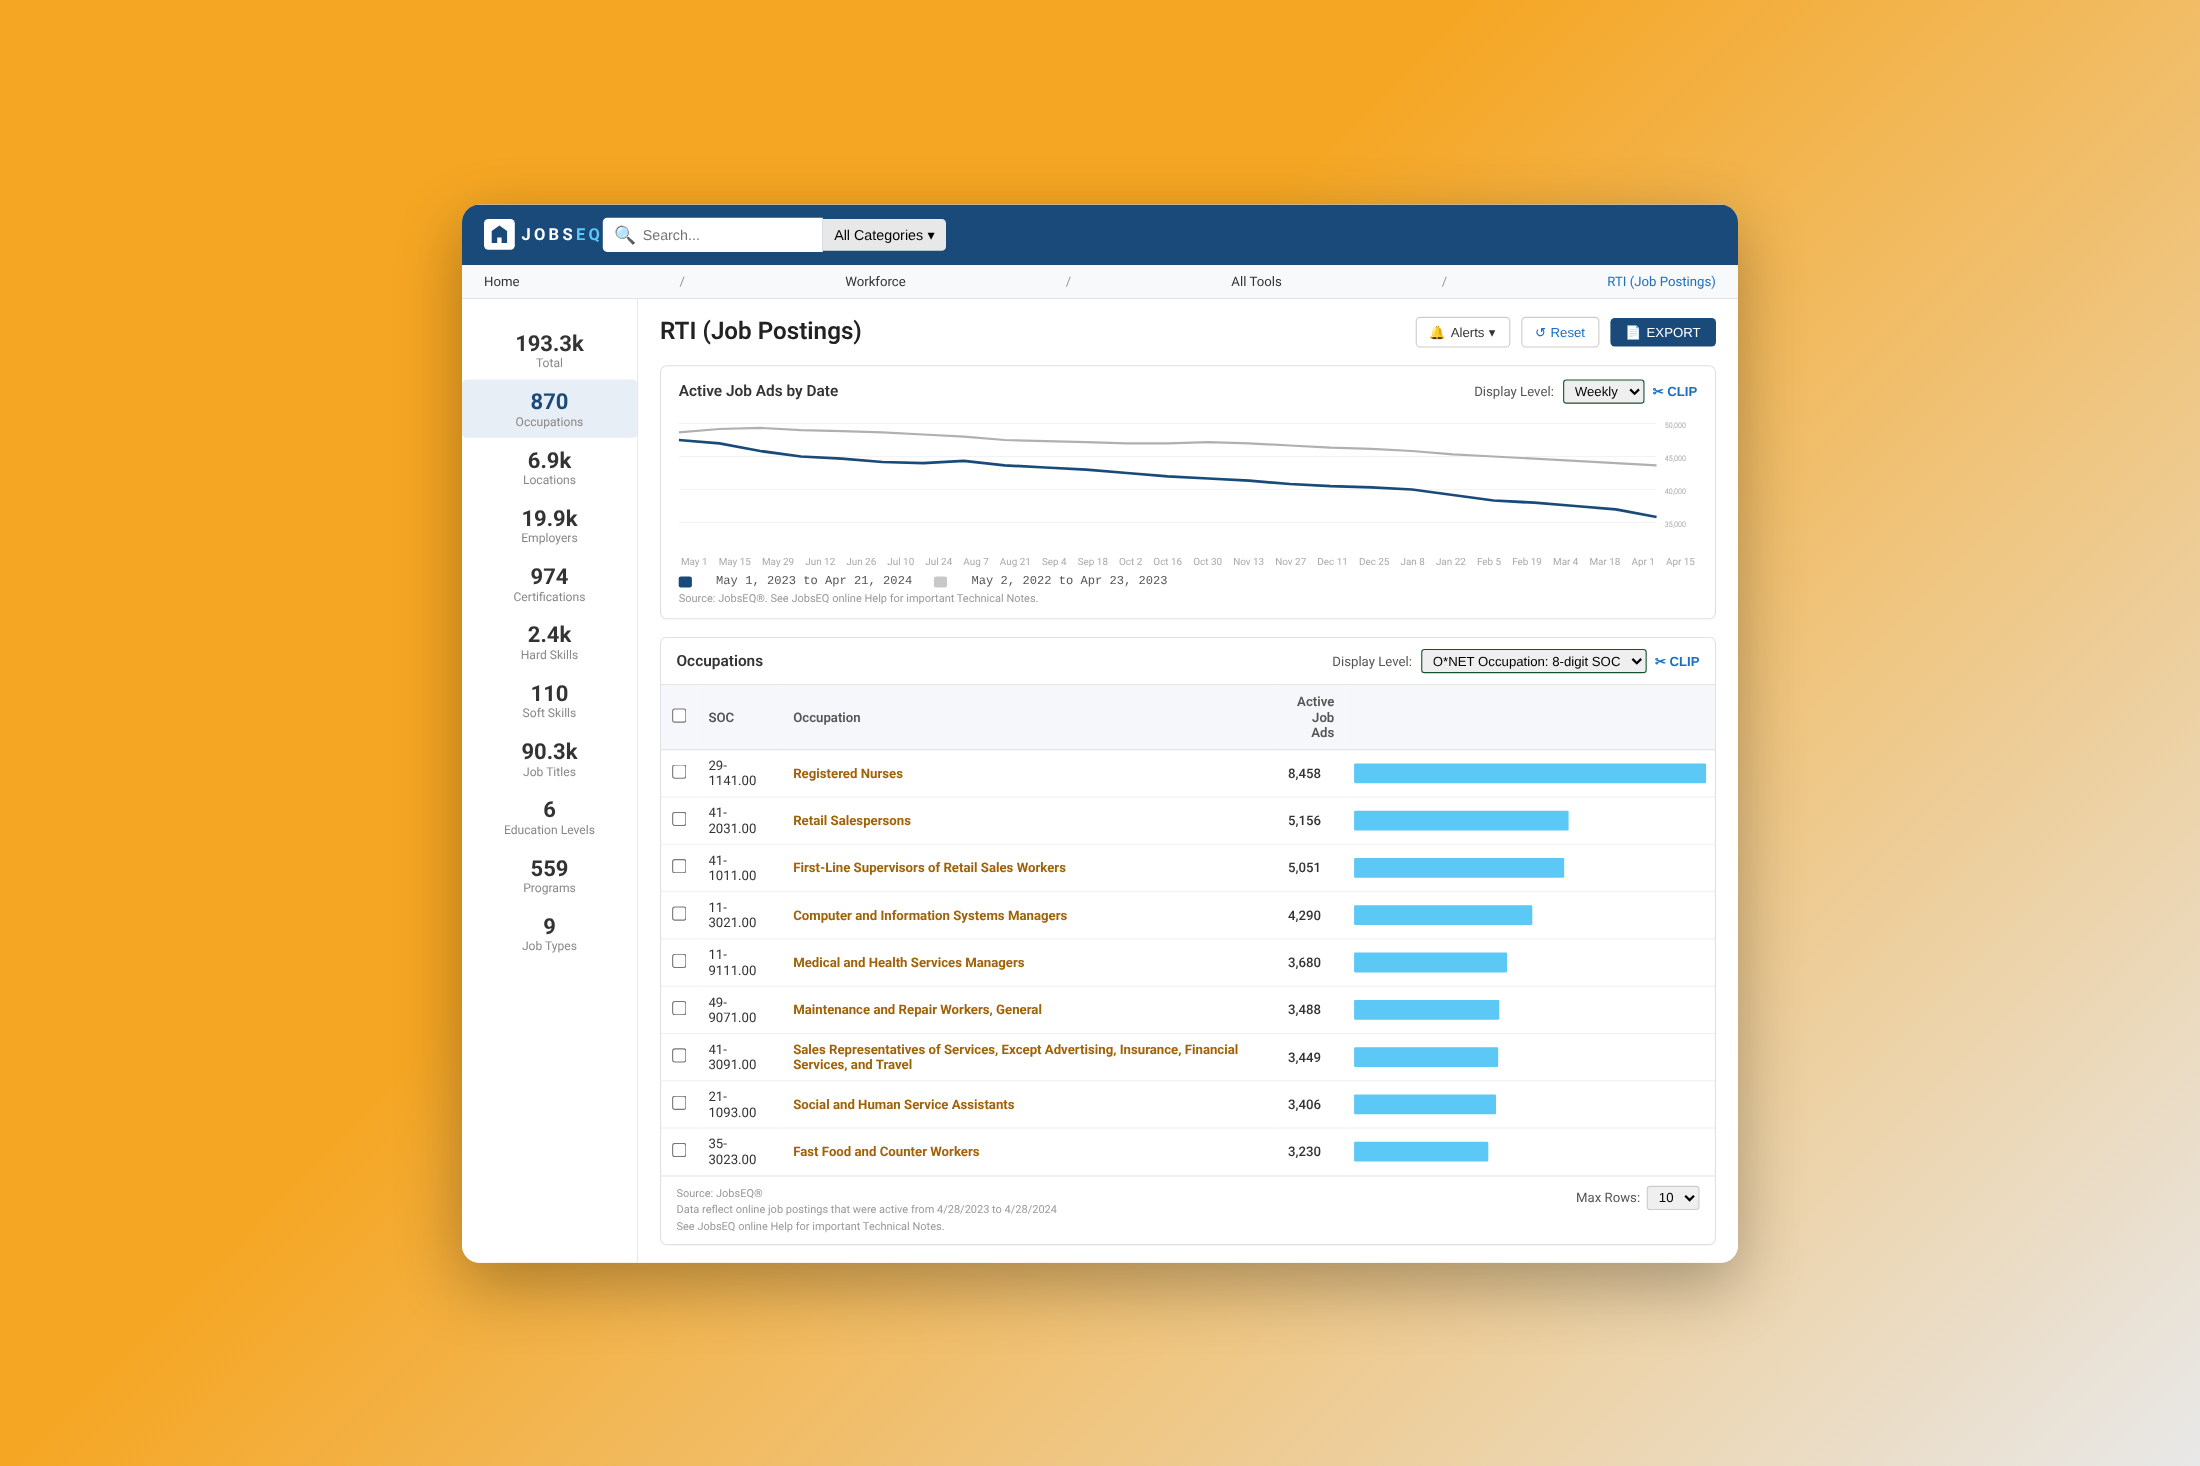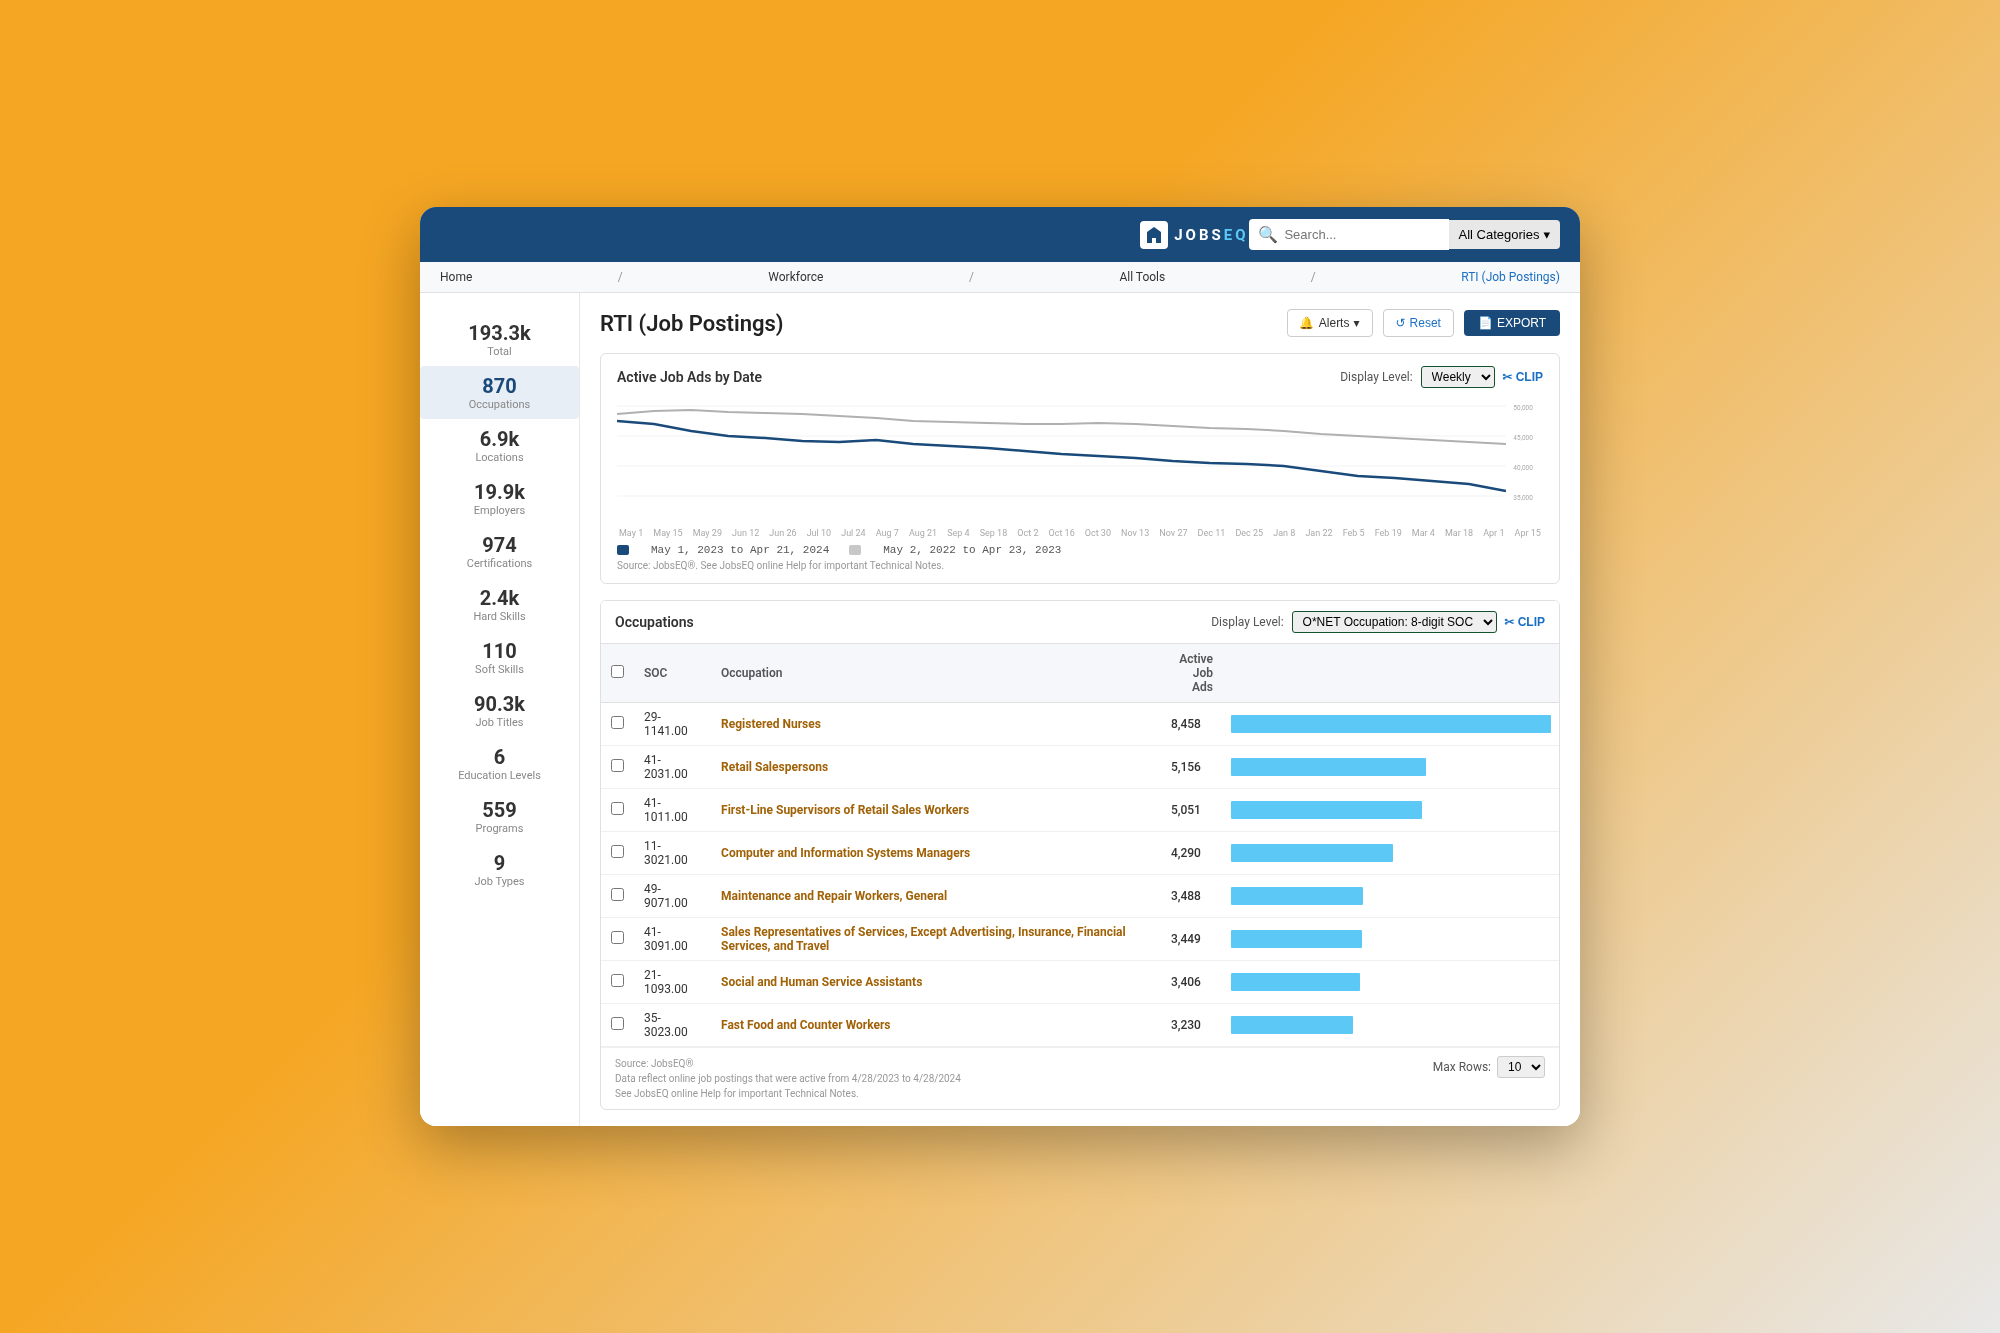--- a/index.html
+++ b/index.html
@@ -18,21 +18,21 @@
       box-shadow: 0 20px 60px rgba(0,0,0,0.3);
       overflow: hidden;
       margin: 40px auto;
     }
     
     .top-nav {
       background: #1a4a7a;
       padding: 12px 20px;
       display: flex;
       align-items: center;
-      justify-content: flex-end;
+      justify-content: flex-start;
     }
     .logo {
       display: flex;
       align-items: center;
       gap: 6px;
       color: white;
       font-weight: 700;
       font-size: 16px;
       letter-spacing: 2px;
     }
@@ -599,20 +599,31 @@
     <td class="occ"><a href="#">Computer and Information Systems Managers</a></td>
     <td class="num">4,290</td>
     <td class="bar-cell">
       <div class="bar-container">
         <div class="bar" style="width:162px;"></div>
       </div>
     </td>
   </tr>
               <tr>
     <td class="checkbox-cell"><input type="checkbox" style=""></td>
+    <td class="soc">11-9111.00</td>
+    <td class="occ"><a href="#">Medical and Health Services Managers</a></td>
+    <td class="num">3,680</td>
+    <td class="bar-cell">
+      <div class="bar-container">
+        <div class="bar" style="width:139px;"></div>
+      </div>
+    </td>
+  </tr>
+              <tr>
+    <td class="checkbox-cell"><input type="checkbox" style=""></td>
     <td class="soc">49-9071.00</td>
     <td class="occ"><a href="#">Maintenance and Repair Workers, General</a></td>
     <td class="num">3,488</td>
     <td class="bar-cell">
       <div class="bar-container">
         <div class="bar" style="width:132px;"></div>
       </div>
     </td>
   </tr>
               <tr>

